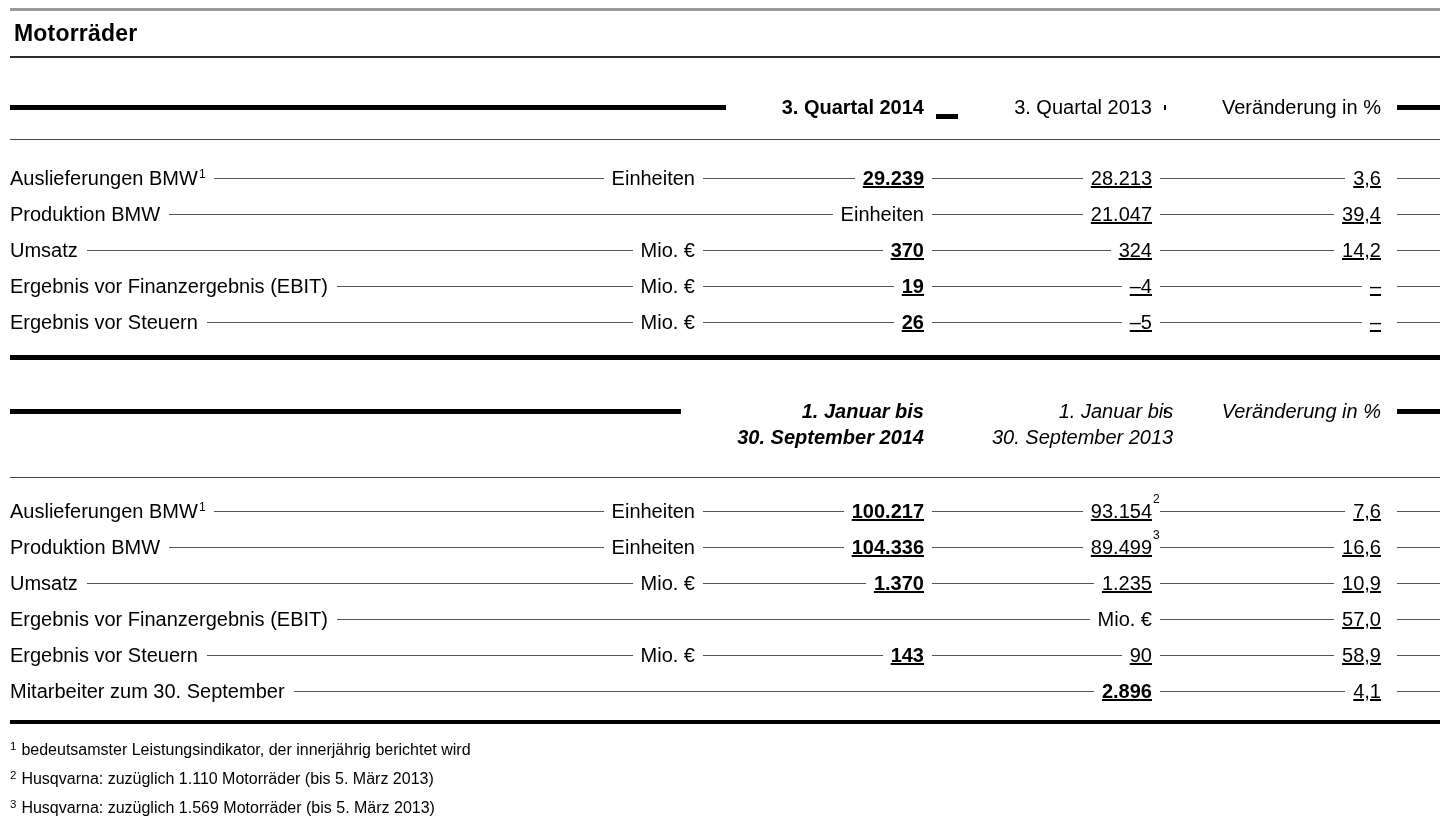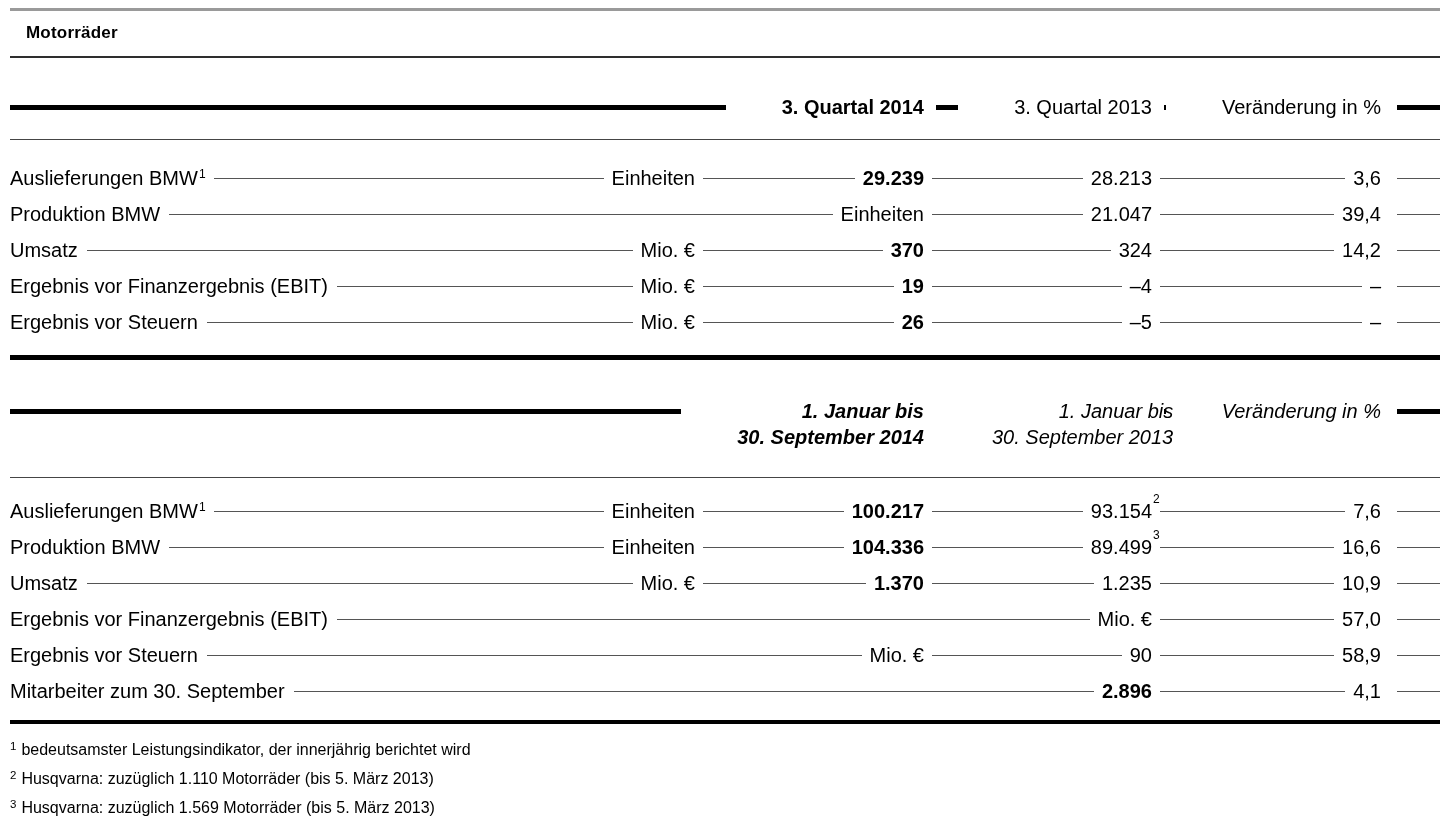--- a/index.html
+++ b/index.html
@@ -7,48 +7,48 @@
        font-family:"Liberation Sans", sans-serif;color:#000;}
   .page{padding:0 6px 0 10px;}
 
   
   .top-rule{margin-top:8px;height:3px;background:#9a9a9a;}
   .title-rule{margin-top:8px;height:2px;background:#2e2e2e;}
   .head-rule{height:1px;background:#454545;}
   .section-rule{margin-top:15px;height:5px;background:#000;}
   .foot-rule{margin-top:11px;height:4px;background:#000;}
 
-  h1.title{margin:7px 16px 0;font-size:17px;line-height:30px;font-weight:bold;letter-spacing:.2px;}
+  h1.title{margin:7px 4px 0;font-size:23px;line-height:30px;font-weight:bold;letter-spacing:.2px;}
 
   
   .hrow{display:flex;font-size:20px;}
   .h1{margin-top:36px;height:26px;align-items:center;}
   .h2{margin-top:38px;align-items:flex-start;font-style:italic;}
   .h2 .thline{margin-top:11px;}
   .hcell{display:flex;align-items:center;gap:48px;}
   .h2 .hcell{align-items:flex-start;}
   .grow{flex:1;min-width:0;}
-  .c228{width:228px;}
+  .c228{width:228px;align-items:flex-end;}
   .c229{width:229px;}
   .thline{border-top:5px solid #000;height:0;margin-right:8px;}
   .thline.gap{margin-left:12px;}
   .htext{white-space:nowrap;}
   .hstack{display:flex;flex-direction:column;text-align:right;line-height:26px;white-space:nowrap;}
   .bold{font-weight:bold;}
 
   
   .rows{margin-top:20px;}
   .rows.second{margin-top:15px;}
   .row{display:flex;align-items:center;height:36px;font-size:20px;}
   .lblcell{flex:1;display:flex;align-items:center;min-width:0;}
   .lbltext{white-space:nowrap;}
   .leader{flex:1;border-top:1px solid #555;height:0;}
   .lblcell .leader{margin:0 8px;}
   .unit{white-space:nowrap;}
-  .cell{display:flex;align-items:center;}
+  .cell{display:flex;align-items:center;text-decoration:underline;}
   .cell .leader{margin:0 8px;}
   .trail{width:59px;display:flex;align-items:center;}
   .trail .leader{margin-left:16px;margin-right:0;}
   .val{white-space:nowrap;}
   .vwrap{position:relative;white-space:nowrap;}
   .supsm{font-size:12px;position:relative;top:-7px;margin-left:1px;}
   .abssup{position:absolute;left:calc(100% + 1px);top:-8px;margin-left:0;}
   
   .row.nounit .lblcell .leader{margin-right:0;}
   .row.nounit .cell.c-cur .leader{margin-left:0;}
@@ -319,20 +319,24 @@
           <span class="leader"></span>
         </span>
     </div>
 
     <div class="row">
       <span class="lblcell">
         <span class="lbltext"><span>Ergebnis vor Steuern</span><span class="supsm"></span></span>
         <span class="leader"></span>
       </span>
       <span class="unit">Mio. €</span>
+      <span class="cell c-cur c229">
+          <span class="leader"></span>
+          <span class="val bold">143</span>
+        </span>
       <span class="cell c228">
           <span class="leader"></span>
           <span class="vwrap"><span>90</span><span class="supsm abssup"></span></span>
         </span>
       <span class="cell c229">
           <span class="leader"></span>
           <span class="val">58,9</span>
         </span>
       <span class="trail">
           <span class="leader"></span>

